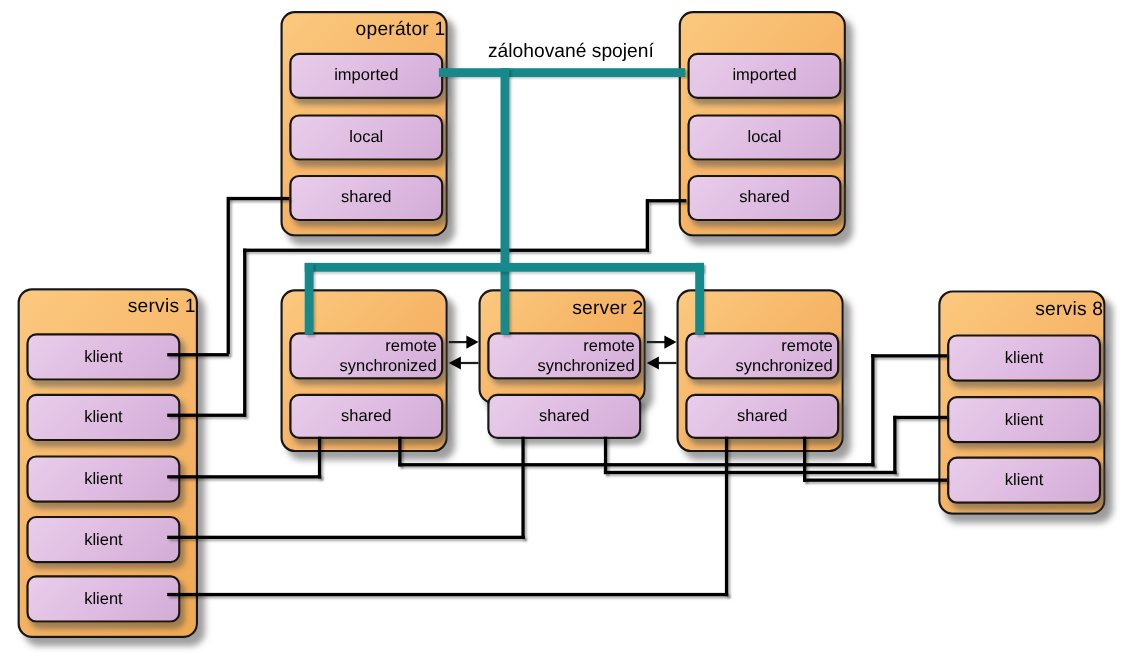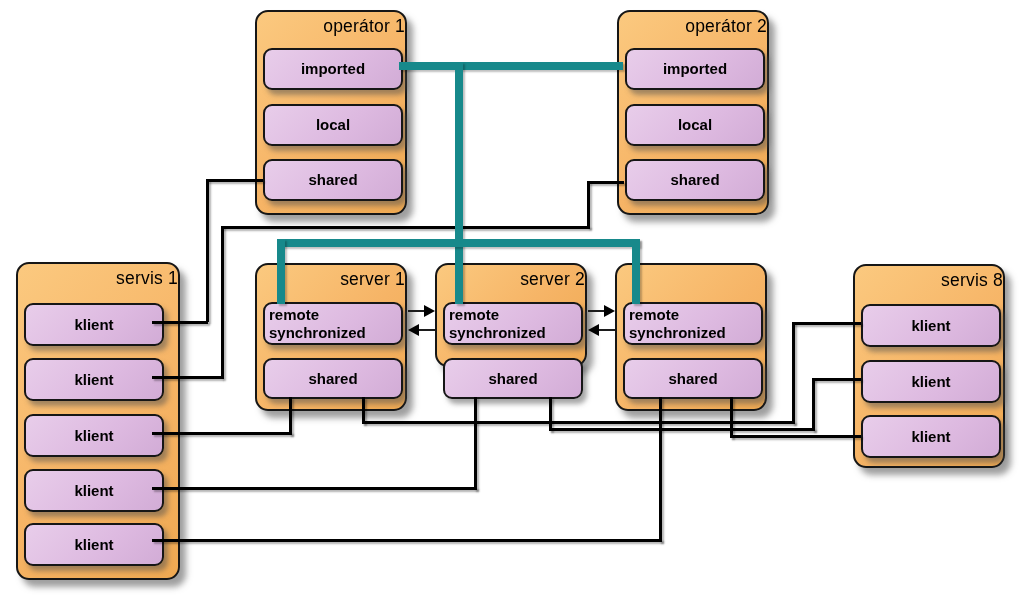--- a/index.html
+++ b/index.html
@@ -17,22 +17,22 @@
   }
   .group-title{
     text-align:right;font-size:17.5px;padding-top:4px;letter-spacing:.2px;
   }
   
   .node{
     position:absolute;left:6px;width:140px;box-sizing:border-box;
     background:linear-gradient(135deg,var(--box-fill-light) 0%,var(--box-fill) 60%,var(--box-fill-dark) 100%);
     border:2px solid #161616;border-radius:9px;
     box-shadow:4px 5px 5px rgba(80,80,80,.5);
-    display:flex;align-items:center;justify-content:center;text-align:left;
-    font-size:15px;line-height:1.15;padding:0 4px;font-weight:bold;
+    display:flex;align-items:center;justify-content:center;text-align:right;
+    font-size:15px;line-height:1.15;padding:0 4px;
   }
   
   .wire{position:absolute;background:var(--wire);z-index:2;box-shadow:2px 2px 2px rgba(0,0,0,.3);}
   .wire.h{height:3px;}
   .wire.v{width:3px;}
   .backup{position:absolute;background:var(--backup-link);z-index:3;box-shadow:2px 2px 2px rgba(0,0,0,.25);}
   .backup.h{height:8px;}
   .backup.v{width:8px;}
   
   .backup-label{
@@ -85,20 +85,21 @@
 
   <div class="wire v" style="left:730px;top:397px;height:41px;"></div>
   <div class="wire h" style="left:730px;top:435px;width:131px;"></div>
 
   <div class="backup h" style="left:399px;top:62px;width:224px;"></div>
   <div class="backup v" style="left:455px;top:62px;height:242px;"></div>
   <div class="backup h" style="left:277px;top:239px;width:363px;"></div>
   <div class="backup v" style="left:277px;top:239px;height:65px;"></div>
   <div class="backup v" style="left:632px;top:239px;height:65px;"></div>
 
+  <div class="backup-label">zálohované spojení</div>
 
   <div class="arrow right" style="left:408px;top:305px;">
     <div class="shaft"></div>
     <div class="head"></div>
   </div>
   <div class="arrow left" style="left:408px;top:324px;">
     <div class="shaft"></div>
     <div class="head"></div>
   </div>
   <div class="arrow right" style="left:588px;top:305px;">
@@ -111,21 +112,20 @@
   </div>
 
   <div class="group" style="left:255px;top:10px;width:152px;height:205px;">
     <div class="group-title">operátor 1</div>
     <div class="node" style="top:36px;height:42px;">imported</div>
     <div class="node" style="top:92px;height:42px;">local</div>
     <div class="node" style="top:147px;height:42px;">shared</div>
   </div>
 
   <div class="group" style="left:617px;top:10px;width:152px;height:205px;">
-    <div class="group-title">operátor 2</div>
     <div class="node" style="top:36px;height:42px;">imported</div>
     <div class="node" style="top:92px;height:42px;">local</div>
     <div class="node" style="top:147px;height:42px;">shared</div>
   </div>
 
   <div class="group" style="left:16px;top:262px;width:164px;height:318px;">
     <div class="group-title">servis 1</div>
     <div class="node" style="top:39px;height:43px;">klient</div>
     <div class="node" style="top:94px;height:43px;">klient</div>
     <div class="node" style="top:150px;height:43px;">klient</div>
@@ -134,21 +134,20 @@
   </div>
 
   <div class="group" style="left:853px;top:264px;width:152px;height:204px;">
     <div class="group-title">servis 8</div>
     <div class="node" style="top:38px;height:43px;">klient</div>
     <div class="node" style="top:94px;height:43px;">klient</div>
     <div class="node" style="top:149px;height:43px;">klient</div>
   </div>
 
   <div class="group" style="left:255px;top:263px;width:152px;height:148px;">
-    <div class="group-title">server 1</div>
     <div class="node" style="top:37px;height:43px;">remote synchronized</div>
     <div class="node" style="top:93px;height:41px;">shared</div>
   </div>
 
   <div class="group" style="left:435px;top:263px;width:152px;height:104px;">
     <div class="group-title">server 2</div>
     <div class="node" style="top:37px;height:43px;">remote synchronized</div>
     <div class="node" style="top:93px;height:41px;">shared</div>
   </div>
 

